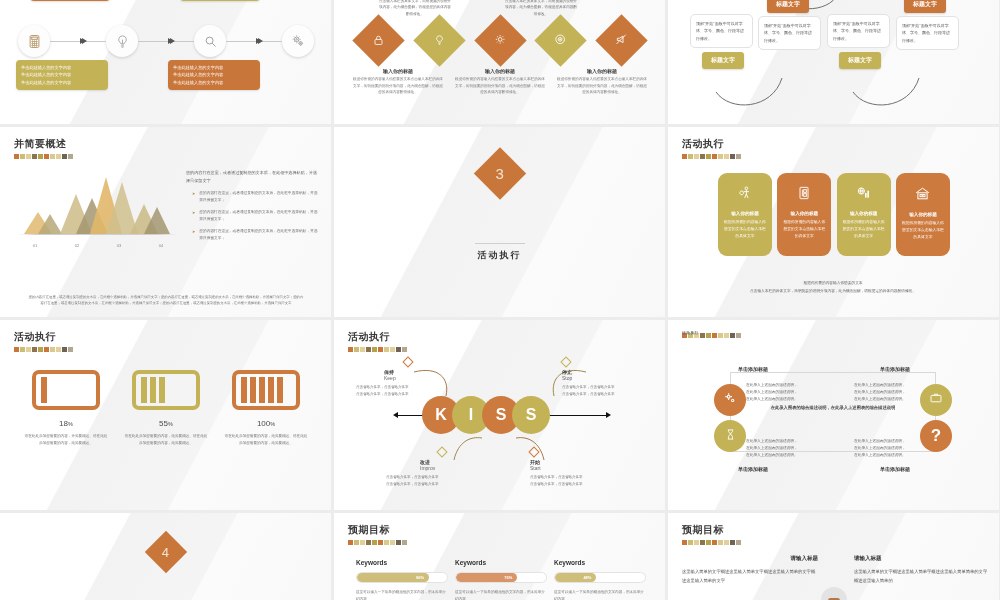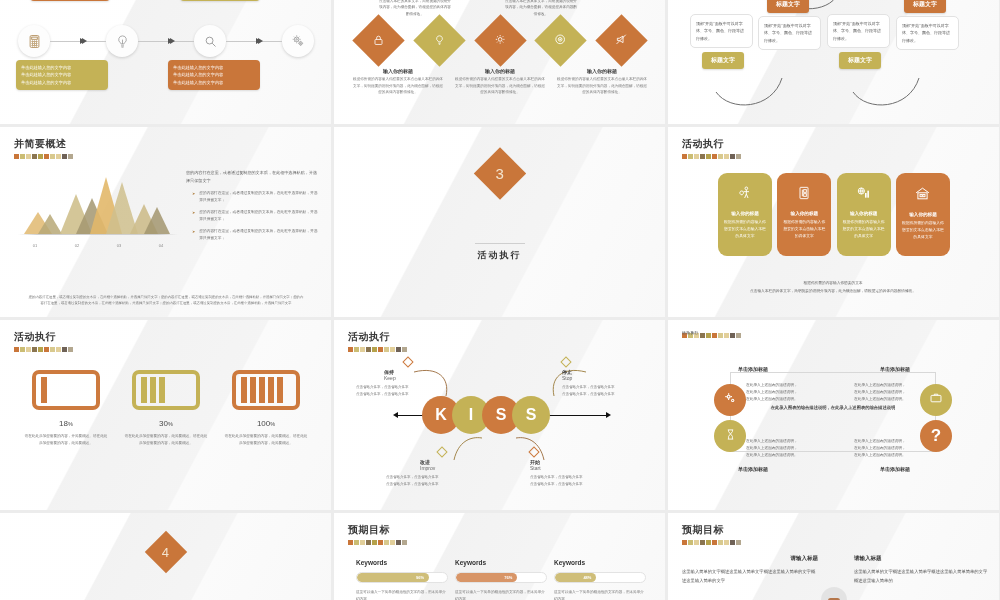--- a/index.html
+++ b/index.html
@@ -469,21 +469,21 @@
         </div>
         <div class="desc">请在此处添加您需要的内容，并简要概述。请在此处添加您需要的内容，此简要概述。</div>
       </div>
       <div class="cell">
         <div class="batt" style="border-color:#c4b256;">
           <i class="bar" style="background:#c4b256"></i>
             <i class="bar" style="background:#c4b256"></i>
             <i class="bar" style="background:#c4b256"></i>
         </div>
         <div class="pct">
-          <span>30</span><small>%</small>
+          <span>55</span><small>%</small>
         </div>
         <div class="desc">请在此处添加您需要的内容，此简要概述。请在此处添加您需要的内容，此简要概述。</div>
       </div>
       <div class="cell">
         <div class="batt" style="border-color:#cd7a3e;">
           <i class="bar" style="background:#cd7a3e"></i>
             <i class="bar" style="background:#cd7a3e"></i>
             <i class="bar" style="background:#cd7a3e"></i>
             <i class="bar" style="background:#cd7a3e"></i>
             <i class="bar" style="background:#cd7a3e"></i>

